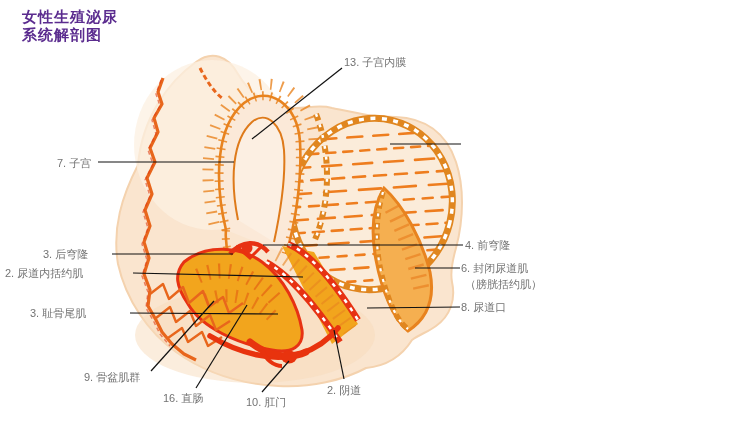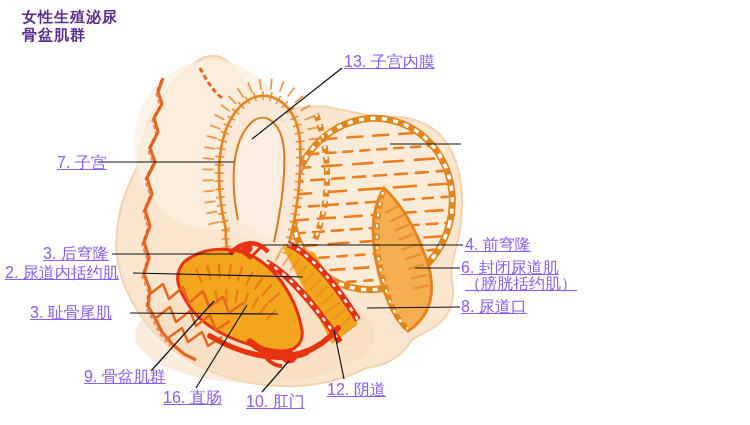--- a/index.html
+++ b/index.html
@@ -7,23 +7,22 @@
     position:relative;width:750px;height:425px;background:#ffffff;overflow:hidden;
     font-family:"Liberation Sans", sans-serif;
   }
   #art{position:absolute;left:0;top:0;}
   .title{
     position:absolute;left:22px;top:8px;
     font-size:15px;font-weight:bold;line-height:18px;color:#5b2c8f;
     letter-spacing:1px;
   }
   .lbl{
-    position:absolute;font-size:16px;line-height:16px;color:#8b5cf6;
+    position:absolute;font-size:11px;line-height:16px;color:#737373;
     white-space:nowrap;
-    text-decoration:underline;
   }
   .lbl .sub{display:block;padding-left:4px;text-align:right;}
 </style>
 </head>
 <body>
 
 <div id="canvas">
 
   <svg id="art" width="750" height="425" viewBox="0 0 750 425" aria-hidden="true">
     <defs>
@@ -149,32 +148,32 @@
       <line x1="367" y1="308" x2="460" y2="307"></line>
       <line x1="151" y1="371" x2="214" y2="301"></line>
       <line x1="196" y1="388" x2="247" y2="305"></line>
       <line x1="262" y1="392" x2="289" y2="361"></line>
       <line x1="344" y1="379" x2="334" y2="330"></line>
     </g>
   </svg>
 
   <div class="title">
     <div>女性生殖泌尿</div>
-    <div>骨盆肌群</div>
+    <div>系统解剖图</div>
   </div>
 
   <div class="lbl" style="left:57px;top:155px">7. 子宫</div>
   <div class="lbl" style="left:43px;top:246px">3. 后穹隆</div>
   <div class="lbl" style="left:465px;top:237px">4. 前穹隆</div>
   <div class="lbl" style="left:5px;top:265px">2. 尿道内括约肌</div>
   <div class="lbl" style="left:461px;top:260px">
     <span>6. 封闭尿道肌</span>
     <span class="sub">（膀胱括约肌）</span>
   </div>
   <div class="lbl" style="left:30px;top:305px">3. 耻骨尾肌</div>
   <div class="lbl" style="left:461px;top:299px">8. 尿道口</div>
   <div class="lbl" style="left:84px;top:369px">9. 骨盆肌群</div>
   <div class="lbl" style="left:246px;top:394px">10. 肛门</div>
-  <div class="lbl" style="left:327px;top:382px">12. 阴道</div>
+  <div class="lbl" style="left:327px;top:382px">2. 阴道</div>
   <div class="lbl" style="left:163px;top:390px">16. 直肠</div>
   <div class="lbl" style="left:344px;top:54px">13. 子宫内膜</div>
 
 </div>
 
 </body></html>

